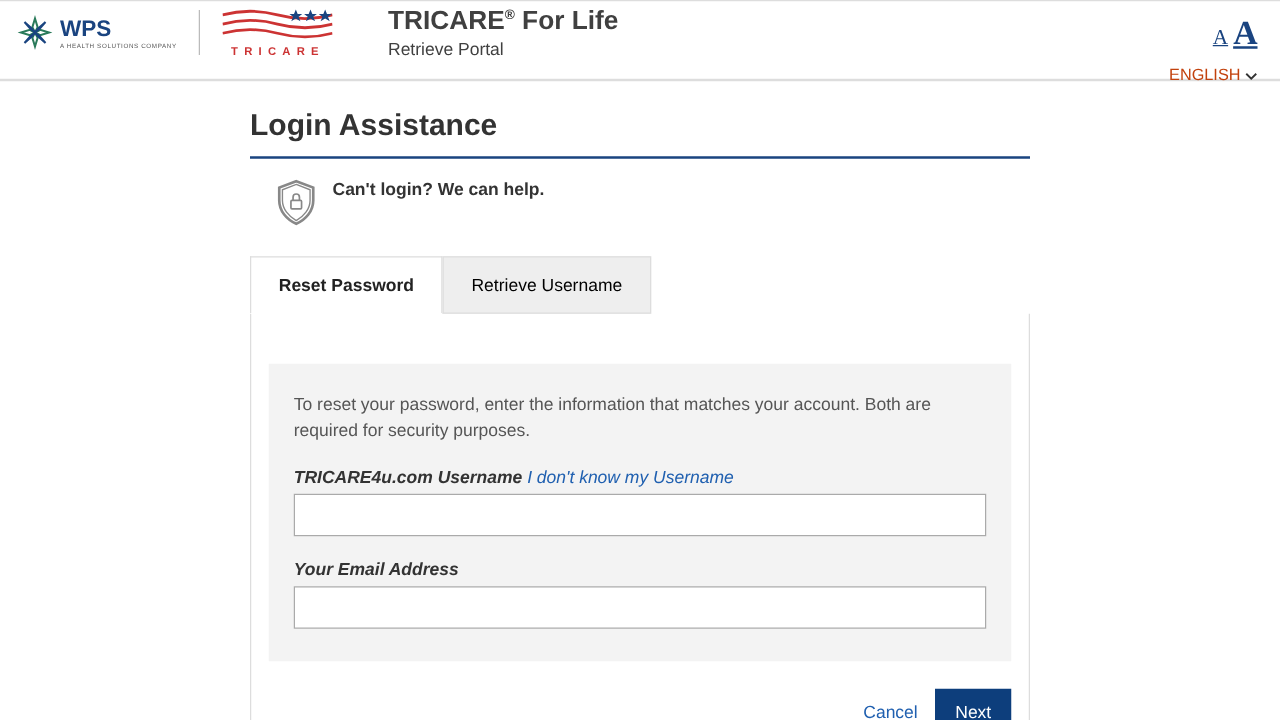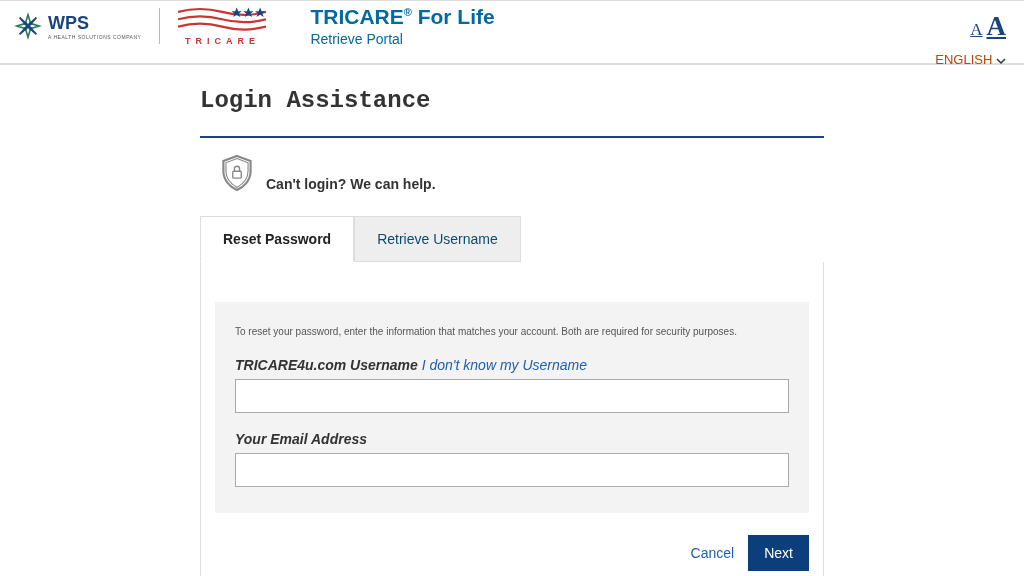--- a/index.html
+++ b/index.html
@@ -51,21 +51,21 @@
     }
     .tricare-text {
       color: #c33;
       font-size: 9px;
       letter-spacing: 5px;
       font-weight: bold;
       margin-top: 2px;
     }
     .portal-title {
       margin-left: 44px;
-      color: #0369a1;
+      color: #404040;
     }
     .portal-title .main {
       font-size: 21px;
       font-weight: bold;
     }
     .portal-title .reg {
       font-size: 11px;
       vertical-align: super;
     }
     .portal-title .sub {
@@ -101,27 +101,26 @@
     }
     .lang svg { vertical-align: middle; }
     
     .content {
       width: 624px;
       margin: 22px auto 0;
     }
     .page-title {
       font-size: 24px;
       font-weight: bold;
-      padding-bottom: 22px;
+      padding-bottom: 10px;
       border-bottom: 2px solid #1a4480;
-      font-family: Liberation Mono, monospace;
     }
     .help-row {
       display: flex;
-      align-items: flex-end;
+      align-items: flex-start;
       gap: 12px;
       padding: 16px 0 16px 20px;
     }
     .shield-icon {
       width: 34px; height: 38px;
       flex-shrink: 0;
     }
     .help-text {
       font-size: 14px;
       font-weight: bold;
@@ -130,39 +129,39 @@
     .tabs {
       display: flex;
       margin-top: 8px;
     }
     .tab {
       padding: 14px 22px;
       font-size: 14px;
       background: #eee;
       border: 1px solid #ddd;
       cursor: pointer;
-      color: #0c4a6e;
+      color: #000000;
     }
     .tab.active {
       background: #fff;
       border-bottom: 1px solid #fff;
       font-weight: bold;
       color: #222;
     }
     .tab-panel {
       border: 1px solid #ddd;
       border-top: none;
       padding: 40px 14px 14px;
     }
     .form-box {
       background: #f3f3f3;
       padding: 22px 20px 26px;
     }
     .form-desc {
-      font-size: 10px;
+      font-size: 14px;
       line-height: 1.5;
       color: #555;
       margin-bottom: 18px;
     }
     .form-label {
       font-size: 14px;
       font-weight: bold;
       margin-bottom: 6px;
       color: #333;
       font-style: italic;

